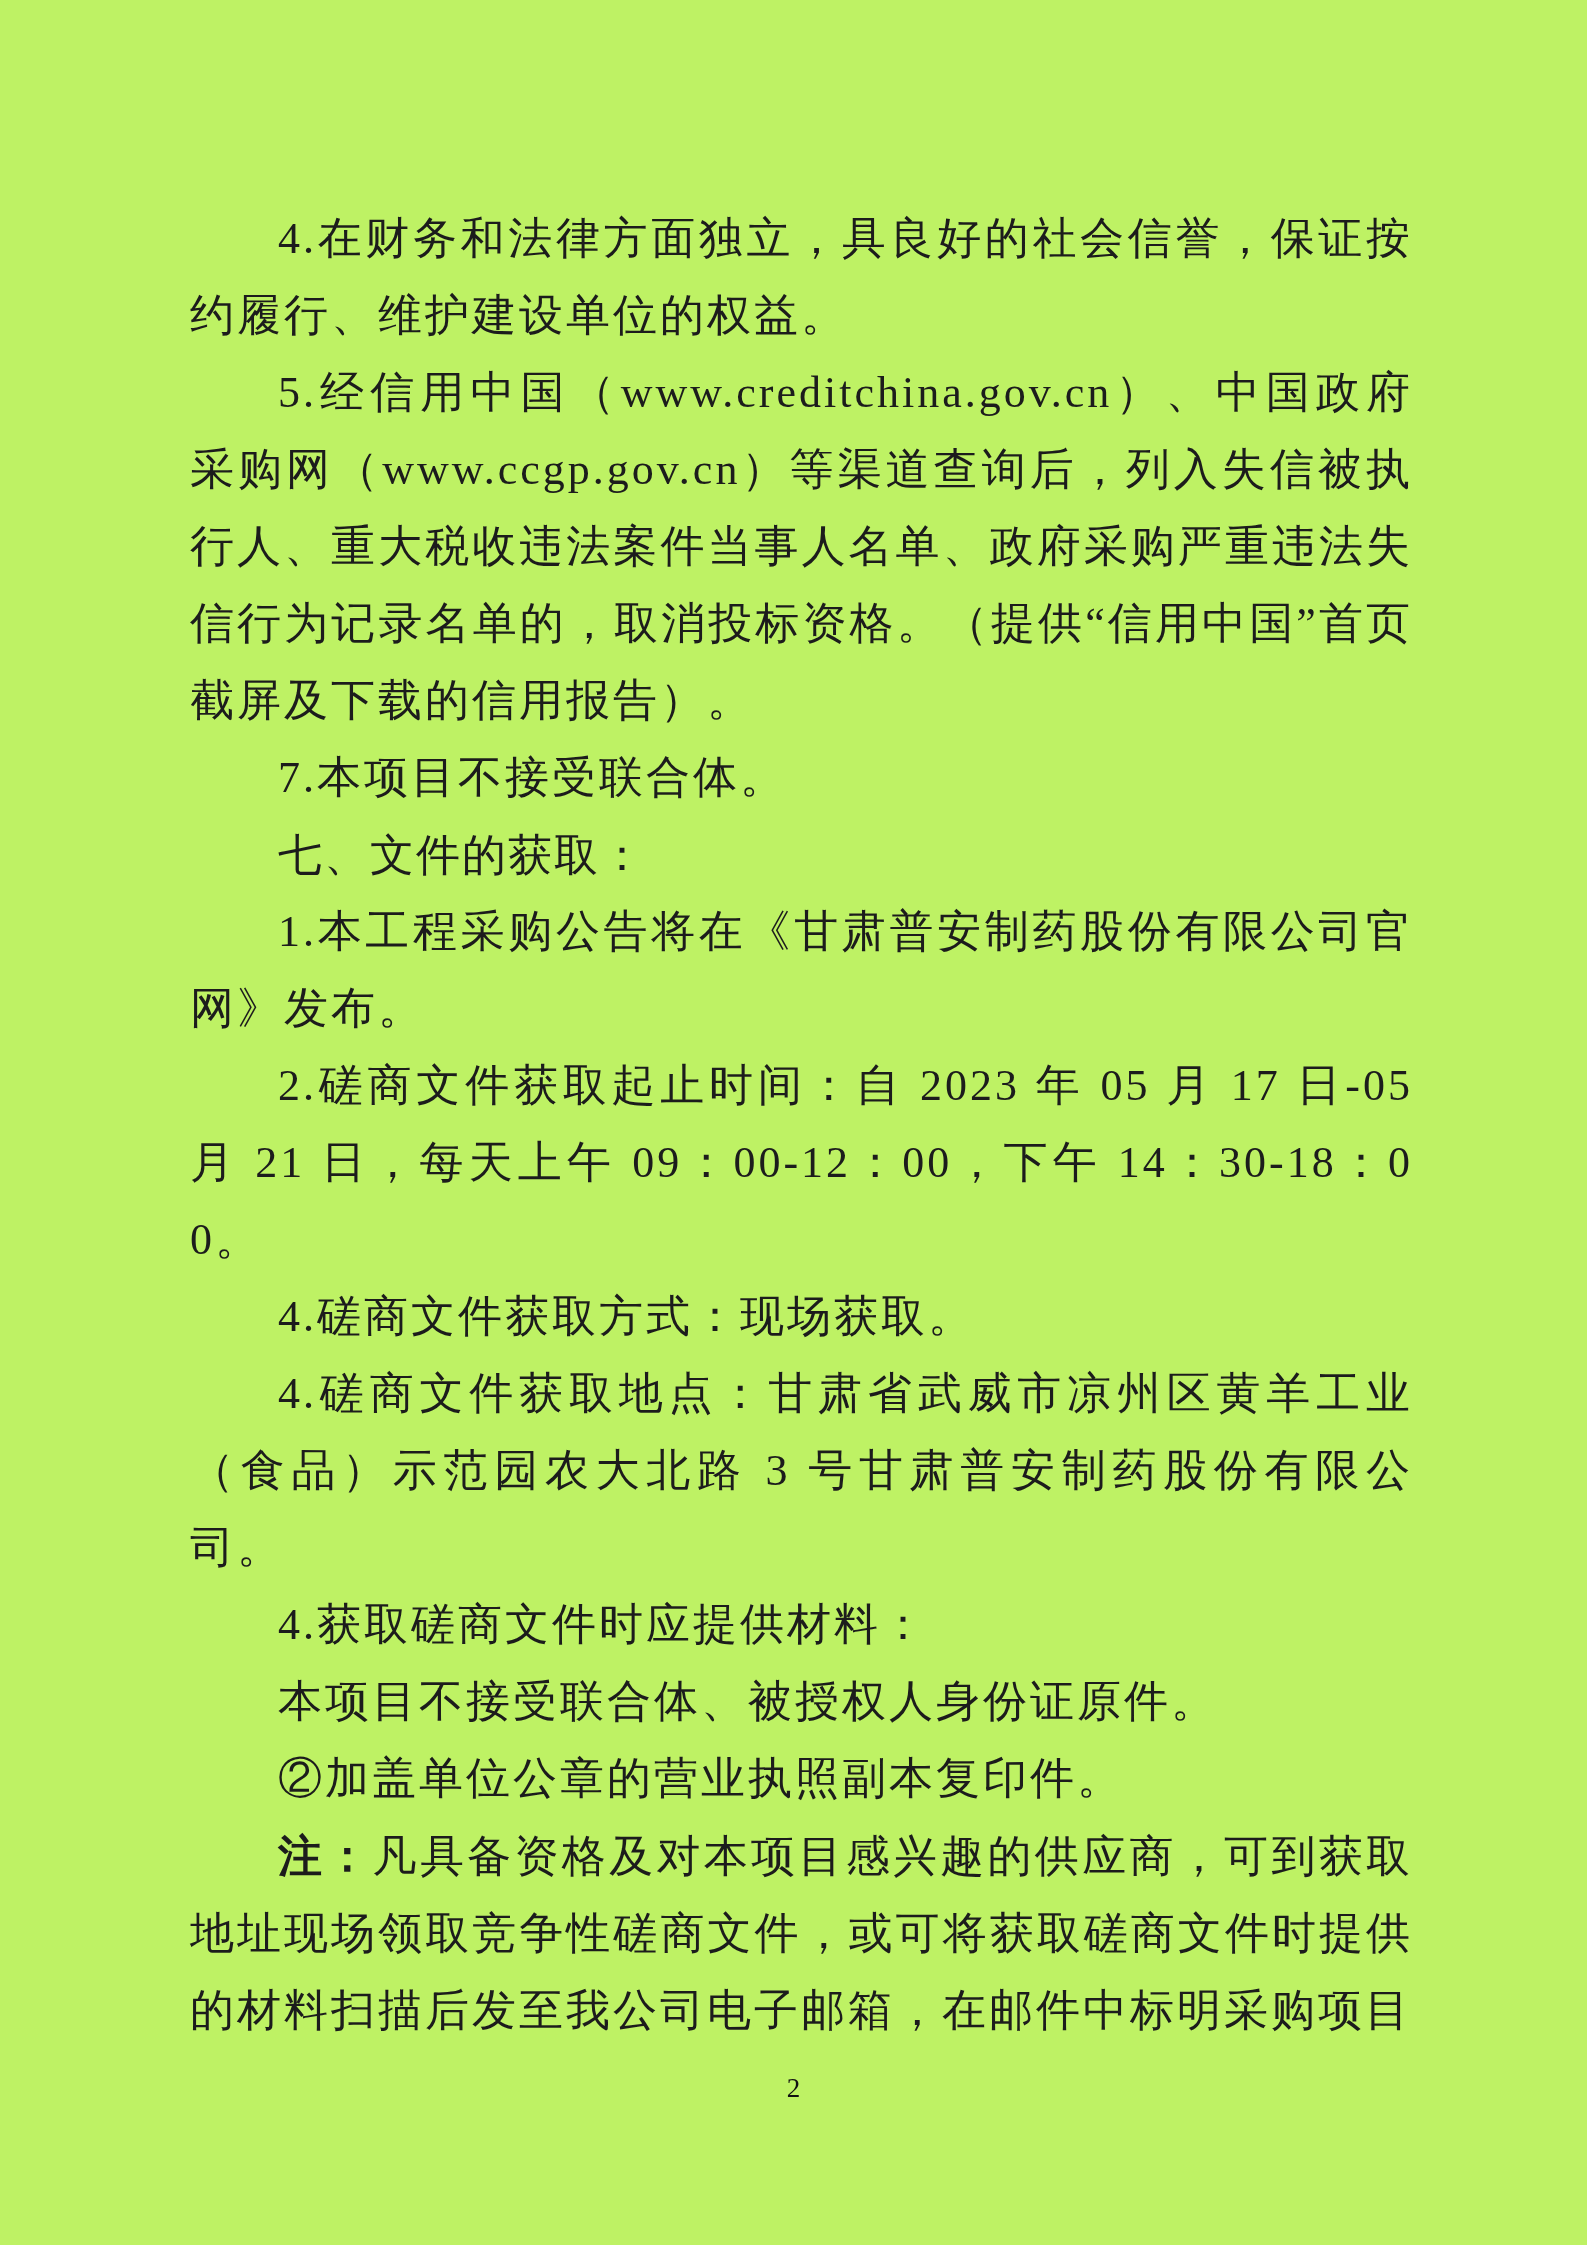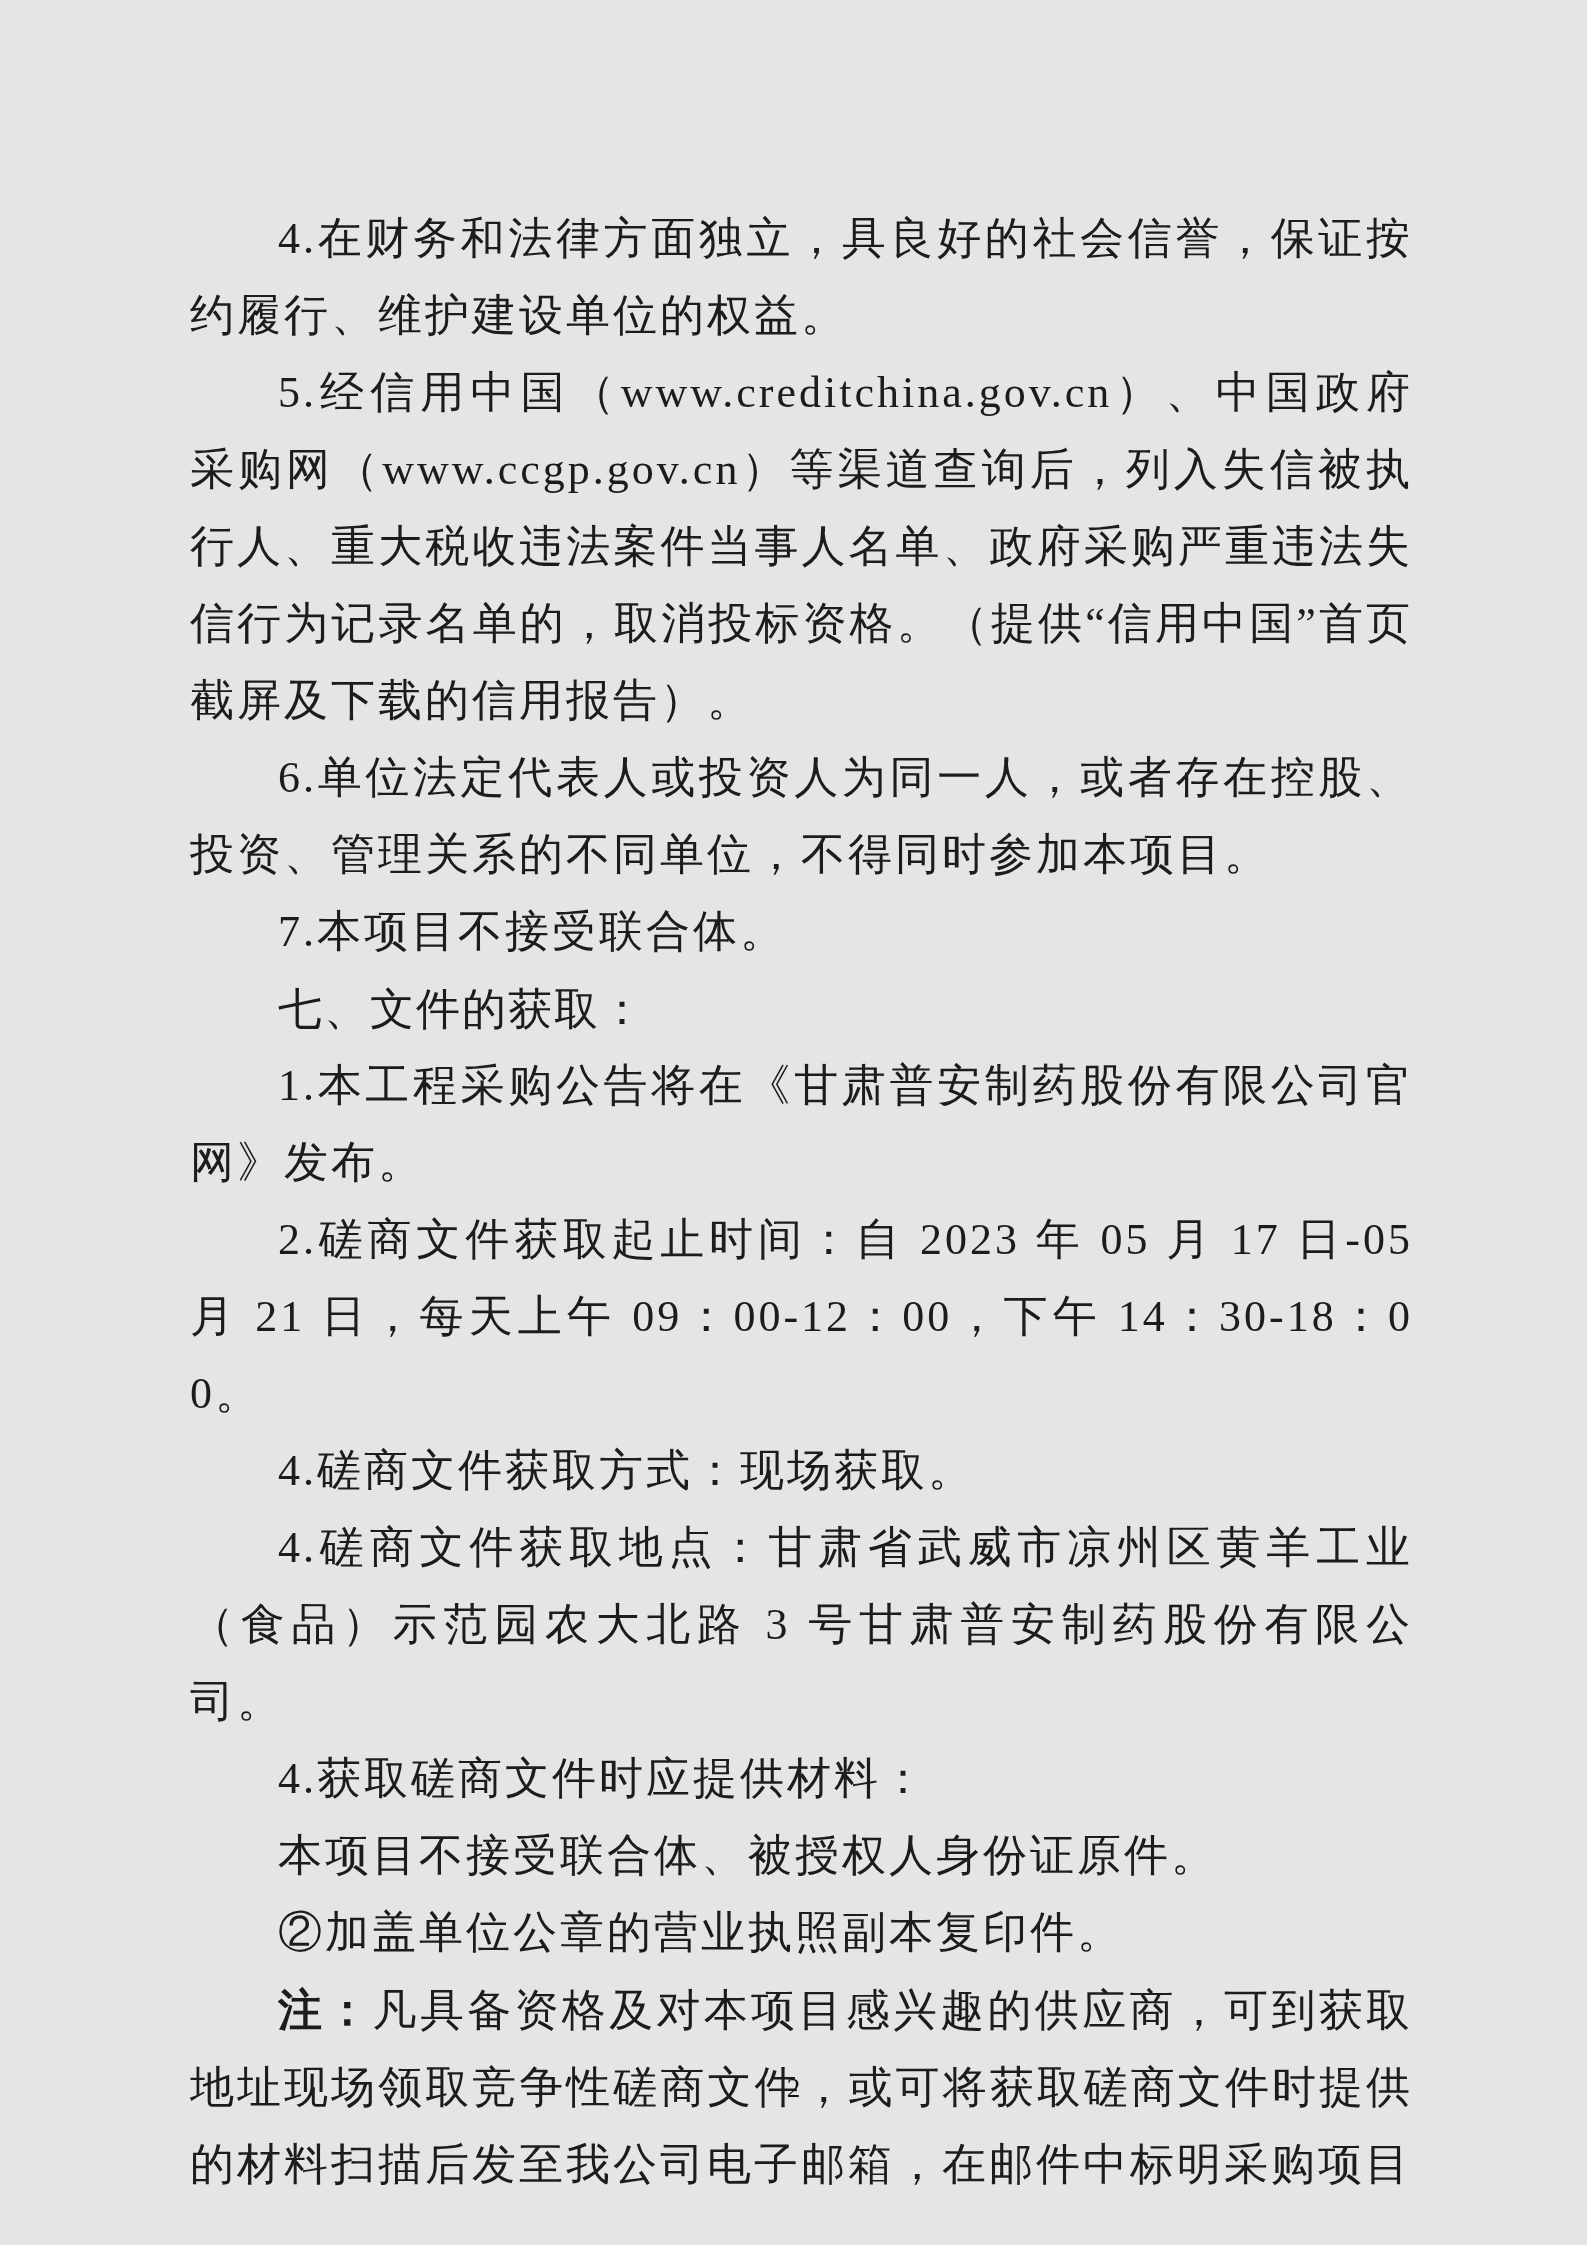--- a/index.html
+++ b/index.html
@@ -8,21 +8,21 @@
     height: 2245px;
     background: #ffffff;
     position: relative;
     overflow: hidden;
     font-family: "Liberation Serif", "DejaVu Serif", serif;
     color: #1c1c1c;
   }
   .page {
     position: absolute;
     inset: 0;
-    background: #e5e5e5;
+    background: #bef264;
   }
   .doc-body {
     position: absolute;
     left: 190px;
     top: 200px;
     width: 1223px;
   }
   .para {
     margin: 0;
     font-size: 44px;
@@ -53,21 +53,20 @@
     color: #111111;
   }
 </style>
 </head>
 <body>
 
 <div class="page">
   <div class="doc-body">
     <p class="para">4.在财务和法律方面独立，具良好的社会信誉，保证按约履行、维护建设单位的权益。</p>
     <p class="para">5.经信用中国（www.creditchina.gov.cn）、中国政府采购网（www.ccgp.gov.cn）等渠道查询后，列入失信被执行人、重大税收违法案件当事人名单、政府采购严重违法失信行为记录名单的，取消投标资格。（提供“信用中国”首页截屏及下载的信用报告）。</p>
-    <p class="para">6.单位法定代表人或投资人为同一人，或者存在控股、投资、管理关系的不同单位，不得同时参加本项目。</p>
     <p class="para">7.本项目不接受联合体。</p>
     <p class="para heading">七、文件的获取：</p>
     <p class="para">1.本工程采购公告将在《甘肃普安制药股份有限公司官网》发布。</p>
     <p class="para">2.磋商文件获取起止时间：自 2023 年 05 月 17 日-05 月 21 日，每天上午 09：00-12：00，下午 14：30-18：00。</p>
     <p class="para">4.磋商文件获取方式：现场获取。</p>
     <p class="para">4.磋商文件获取地点：甘肃省武威市凉州区黄羊工业（食品）示范园农大北路 3 号甘肃普安制药股份有限公司。</p>
     <p class="para">4.获取磋商文件时应提供材料：</p>
     <p class="para">本项目不接受联合体、被授权人身份证原件。</p>
     <p class="para">②加盖单位公章的营业执照副本复印件。</p>
     <p class="para"><span class="note-prefix">注：</span><span>凡具备资格及对本项目感兴趣的供应商，可到获取地址现场领取竞争性磋商文件，或可将获取磋商文件时提供的材料扫描后发至我公司电子邮箱，在邮件中标明采购项目</span></p>

